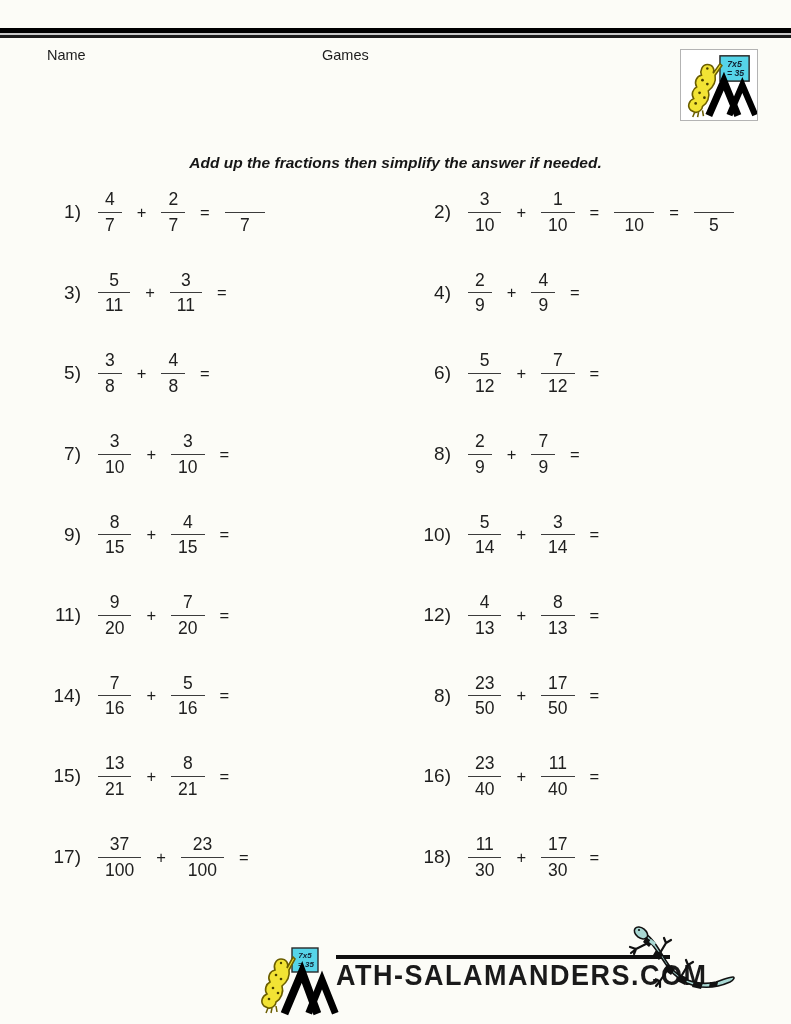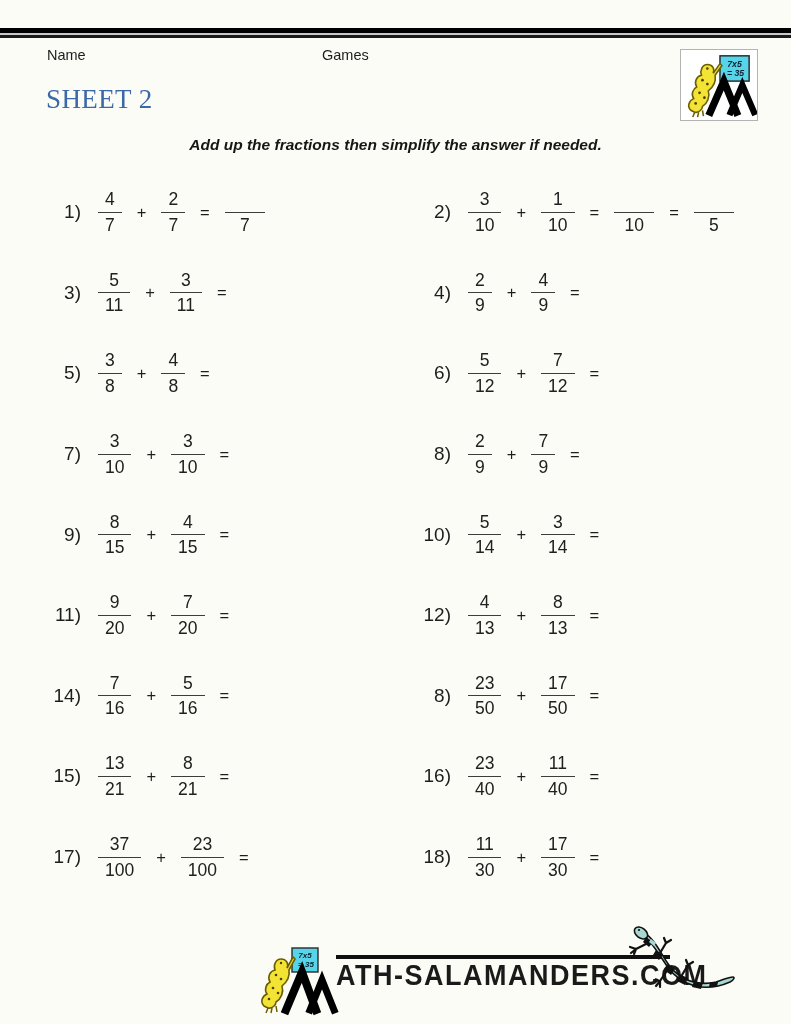--- a/index.html
+++ b/index.html
@@ -21,21 +21,21 @@
     position:absolute; top:49px; right:33px; width:78px; height:72px;
     border:1px solid #b3b3b3; background:#fff; box-sizing:border-box;
   }
   .page-title {
     position:absolute; left:46px; top:80px;
     font-family:"Liberation Serif", serif;
     font-size:27px; line-height:39px;
     color:#3b68a8; font-weight:500; letter-spacing:.4px;
   }
   .instruction {
-    position:absolute; top:136px; left:0; width:791px; text-align:center;
+    position:absolute; top:154px; left:0; width:791px; text-align:center;
     font-style:italic; font-weight:600; font-size:15.5px; color:#161616;
   }
   .problems-grid {
     position:absolute; left:45px; top:172px; width:716px;
     display:grid; grid-template-columns:370px 1fr; grid-auto-rows:80.6px;
     align-items:center;
   }
   .problem { display:flex; align-items:center; }
   .pnum { width:36px; flex:none; text-align:right; font-size:19px; margin-right:17px; }
   .frac { flex:none; text-align:center; font-size:17.5px; line-height:1.18; color:#202020; }
@@ -83,21 +83,20 @@
       <circle cx="27" cy="35" r="1.4" fill="#4a4000"></circle>
       <circle cx="19" cy="44" r="1.4" fill="#4a4000"></circle>
       <circle cx="24" cy="49" r="1.4" fill="#4a4000"></circle>
       <circle cx="15" cy="55" r="1.4" fill="#4a4000"></circle>
       <path d="M14 64 L12 69 M18 64 L17 69 M22 62 L23 68" stroke="#6b5e00" stroke-width="1.6" fill="none"></path>
     </g>
   </svg>
 </div>
 
 <div class="page-title">
-  <div>SHEET 2</div>
 </div>
 
 <div class="instruction">Add up the fractions then simplify the answer if needed.</div>
 
 <div class="problems-grid">
     <div class="problem">
       <span class="pnum">1)</span>
       <span class="frac">
         <span class="num">4</span>
         <span class="den">7</span>

